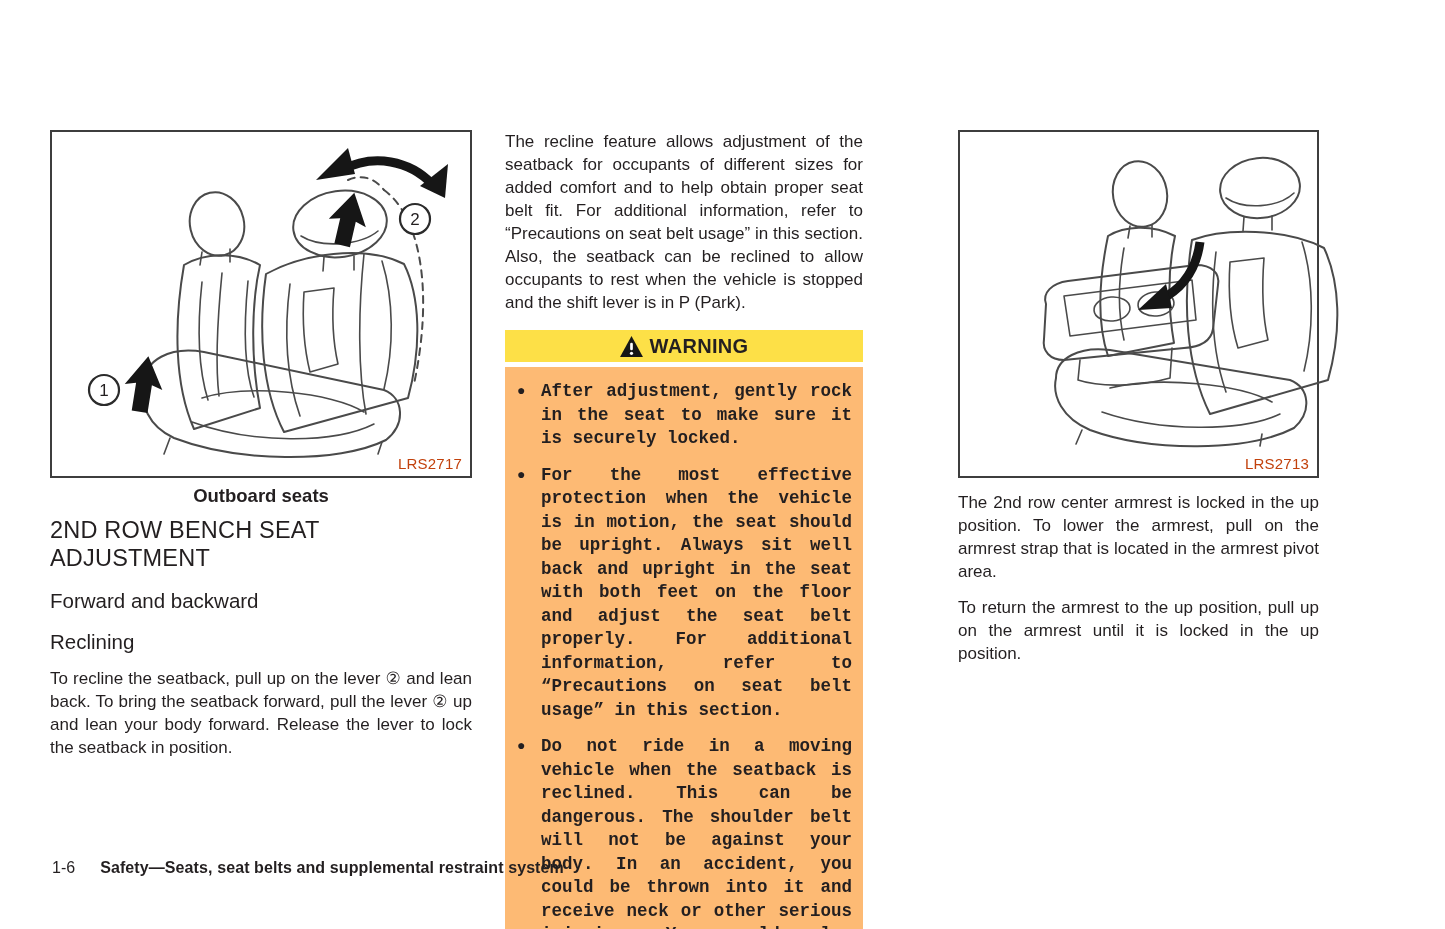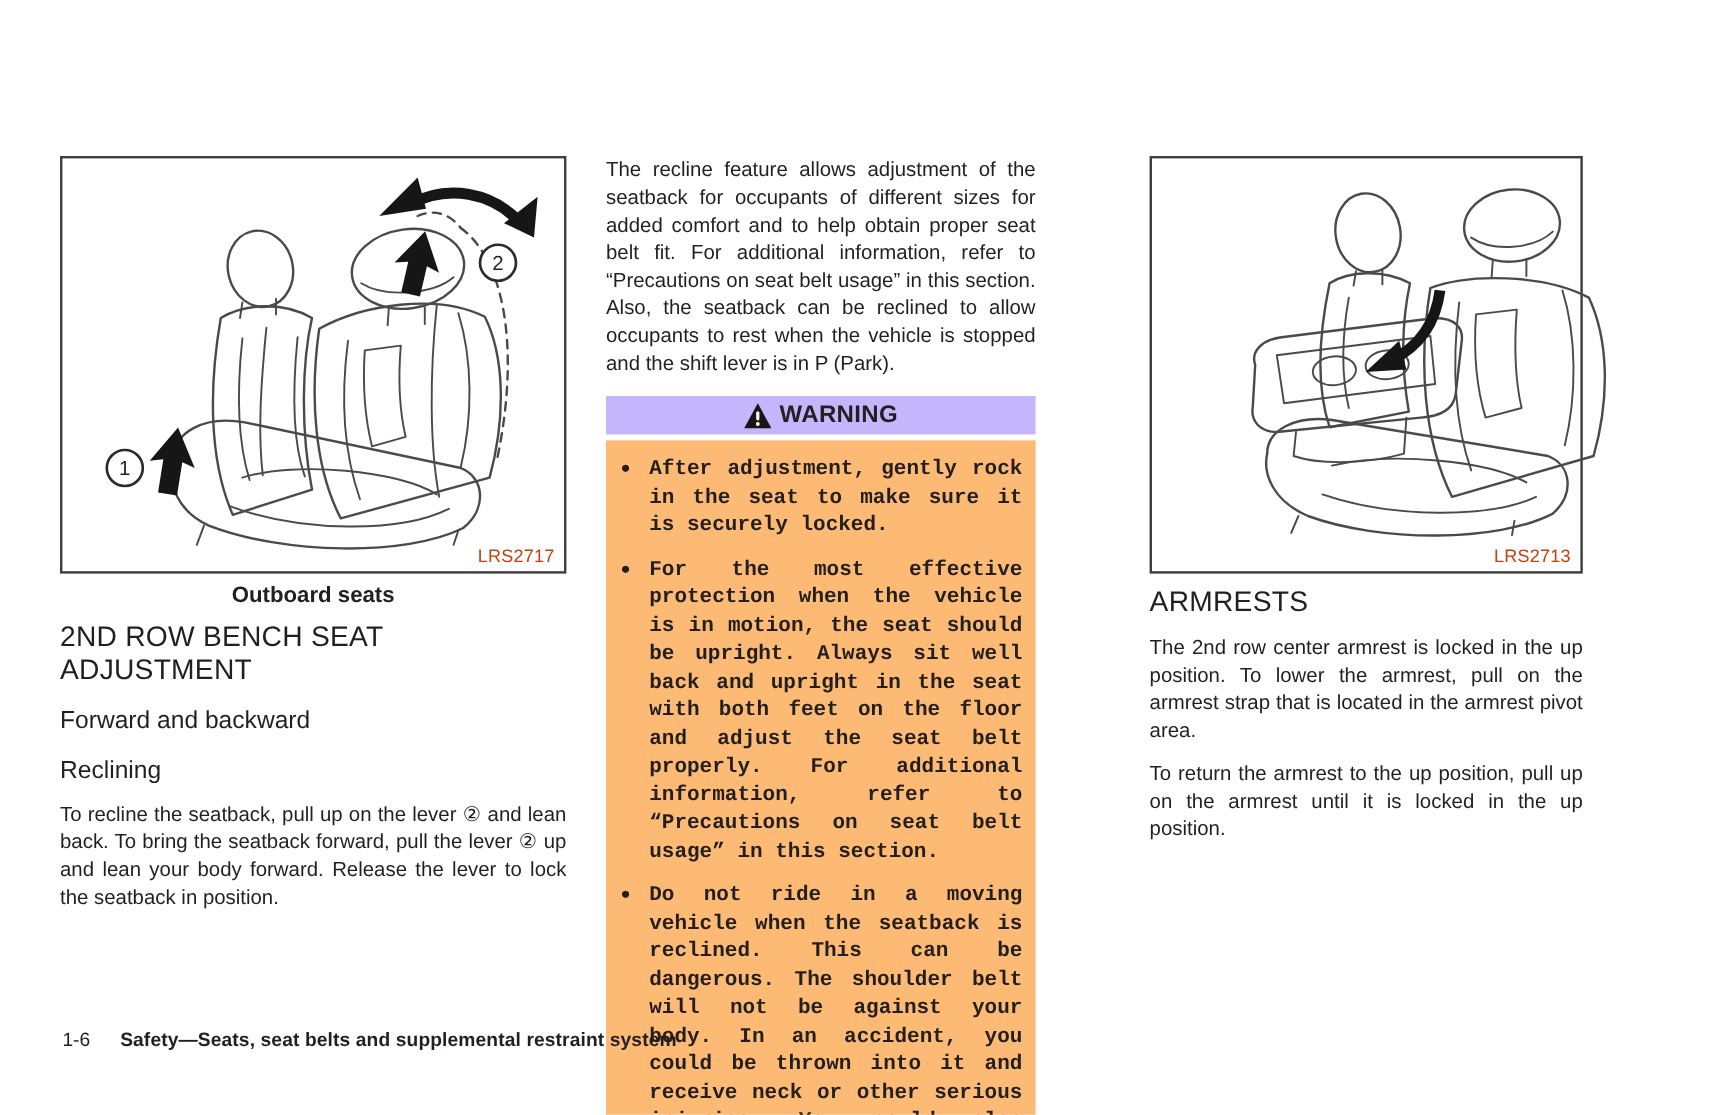--- a/index.html
+++ b/index.html
@@ -39,21 +39,21 @@
   }
   h2.sub { font-size: 20.5px; font-weight: 400; margin: 17px 0 0 0; }
   p.body {
     font-size: 17px; line-height: 23px;
     text-align: justify; margin: 13px 0 0 0;
   }
   #col-mid p.intro { margin-top: 2px; }
 
   .warnbox { margin-top: 16px; }
   .warn-head {
-    background: #c4b5fd;
+    background: #fde047;
     display: flex; justify-content: center; align-items: center; gap: 7px;
     padding: 5px 0 4px 0;
     font-weight: bold; font-size: 20px; letter-spacing: 0.3px;
   }
   .warn-head svg { width: 23px; height: 21px; display: block; }
   .warn-body {
     background: #fdba74;
     margin-top: 5px;
     padding: 13px 11px 18px 9px;
     font-family: Liberation Mono, monospace;
@@ -228,21 +228,20 @@
         </g>
 
         <g>
           <path d="M240 110 C236 140 220 158 200 168" stroke="#161616" stroke-width="9" fill="none"></path>
           <polygon class="solid" points="178,178 206,152 212,176"></polygon>
         </g>
       </svg>
       <div class="fig-code">LRS2713</div>
     </div>
 
-    <h1 class="section">ARMRESTS</h1>
     <p class="body">The 2nd row center armrest is locked in the up position. To lower the armrest, pull on the armrest strap that is located in the armrest pivot area.</p>
     <p class="body">To return the armrest to the up position, pull up on the armrest until it is locked in the up position.</p>
   </div>
 
   <div class="page-footer">
     <span class="footer-page">1-6</span>
     <span class="footer-title">Safety—Seats, seat belts and supplemental restraint system</span>
   </div>
 
 </div>

